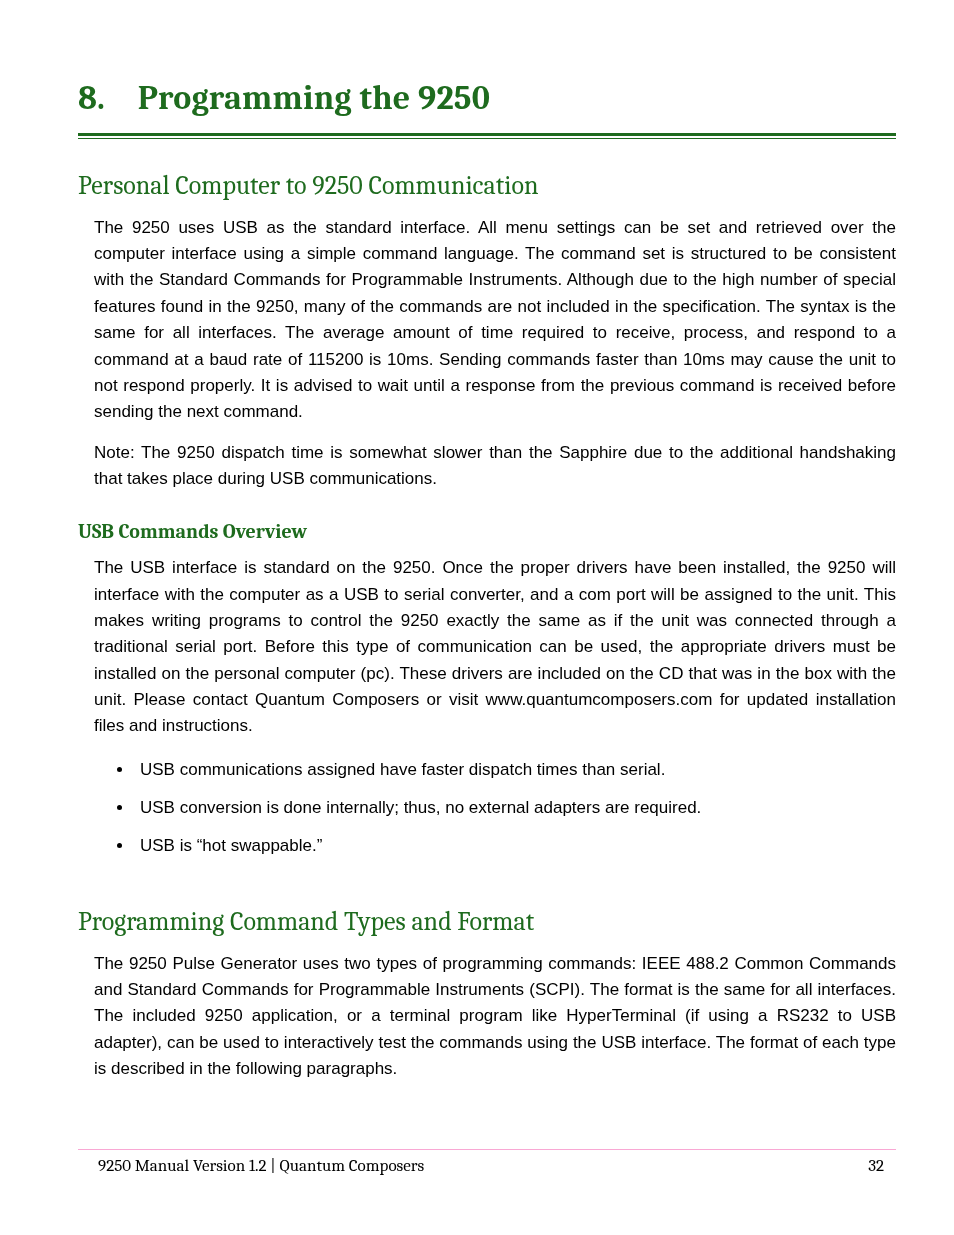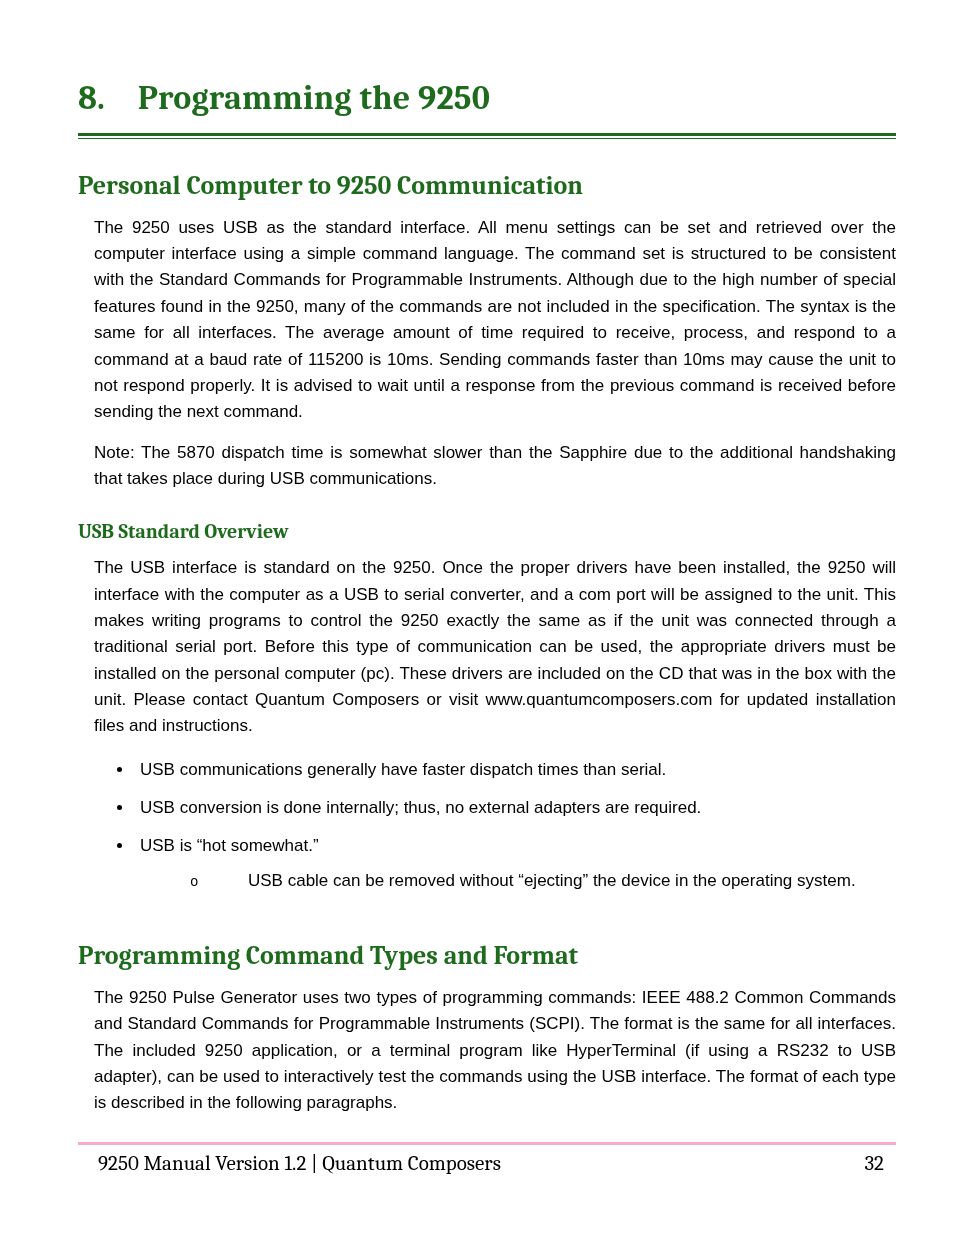--- a/index.html
+++ b/index.html
@@ -31,21 +31,21 @@
   .h1 .num { display:inline-block; width: 52px; }
   .rule {
     border: 0;
     border-top: 3px solid #1e6b1e;
     border-bottom: 1px solid #1e6b1e;
     height: 2px;
     margin: 0 0 32px 0;
   }
   .h2 {
     color: #1e6b1e;
-    font-weight: 700;
+    font-weight: 400;
     font-size: 26px;
     margin: 0 0 14px 0;
   }
   .body {
     font-family: Arial, Helvetica, sans-serif;
     font-size: 17px;
     line-height: 1.55;
     color: #000;
     text-align: justify;
   }
@@ -78,24 +78,24 @@
     display: inline-block;
     width: 58px;
     margin-left: -12px;
   }
   .h2b { margin-top: 44px; }
   .footer {
     position: absolute;
     left: 78px;
     right: 58px;
     bottom: 60px;
-    border-top: 3px solid #f9a8d4;
+    border-top: 1px solid #f9a8d4;
     padding-top: 6px;
     font-family: Cambria, Georgia, serif;
-    font-size: 21px;
+    font-size: 17px;
     display: flex;
     justify-content: space-between;
   }
   .footer .left { padding-left: 20px; }
   .footer .right { padding-right: 12px; }
 </style>
 </head>
 <body>
 
 <div class="page">
@@ -105,38 +105,35 @@
     <span>Programming the 9250</span>
   </h1>
   <hr class="rule">
 
   <h2 class="h2">Personal Computer to 9250 Communication</h2>
 
   <div class="body">
     <p class="para">The 9250 uses USB as the standard interface. All menu settings can be set and retrieved over the computer interface using a simple command language. The command set is structured to be consistent with the Standard Commands for Programmable Instruments. Although due to the high number of special features found in the 9250, many of the commands are not included in the specification. The syntax is the same for all interfaces. The average amount of time required to receive, process, and respond to a command at a baud rate of 115200 is 10ms. Sending commands faster than 10ms may cause the unit to not respond properly. It is advised to wait until a response from the previous command is received before sending the next command.</p>
     <p class="para">
       <span class="note-label">Note:</span>
-      <span>The 5870 dispatch time is somewhat slower than the Sapphire due to the additional handshaking that takes place during USB communications.</span>
+      <span>The 9250 dispatch time is somewhat slower than the Sapphire due to the additional handshaking that takes place during USB communications.</span>
     </p>
   </div>
 
-  <h3 class="h3">USB Standard Overview</h3>
+  <h3 class="h3">USB Commands Overview</h3>
 
   <div class="body">
     <p class="para">The USB interface is standard on the 9250. Once the proper drivers have been installed, the 9250 will interface with the computer as a USB to serial converter, and a com port will be assigned to the unit. This makes writing programs to control the 9250 exactly the same as if the unit was connected through a traditional serial port. Before this type of communication can be used, the appropriate drivers must be installed on the personal computer (pc). These drivers are included on the CD that was in the box with the unit. Please contact Quantum Composers or visit www.quantumcomposers.com for updated installation files and instructions.</p>
   </div>
 
   <ul class="bul">
-    <li>USB communications generally have faster dispatch times than serial.</li>
+    <li>USB communications assigned have faster dispatch times than serial.</li>
     <li>USB conversion is done internally; thus, no external adapters are required.</li>
     <li>
-      <span>USB is “hot somewhat.”</span>
-      <ul class="sub">
-        <li>USB cable can be removed without “ejecting” the device in the operating system.</li>
-      </ul>
+      <span>USB is “hot swappable.”</span>
     </li>
   </ul>
 
   <h2 class="h2 h2b">Programming Command Types and Format</h2>
 
   <div class="body">
     <p class="para">The 9250 Pulse Generator uses two types of programming commands: IEEE 488.2 Common Commands and Standard Commands for Programmable Instruments (SCPI). The format is the same for all interfaces. The included 9250 application, or a terminal program like HyperTerminal (if using a RS232 to USB adapter), can be used to interactively test the commands using the USB interface. The format of each type is described in the following paragraphs.</p>
   </div>
 
   <div class="footer">

